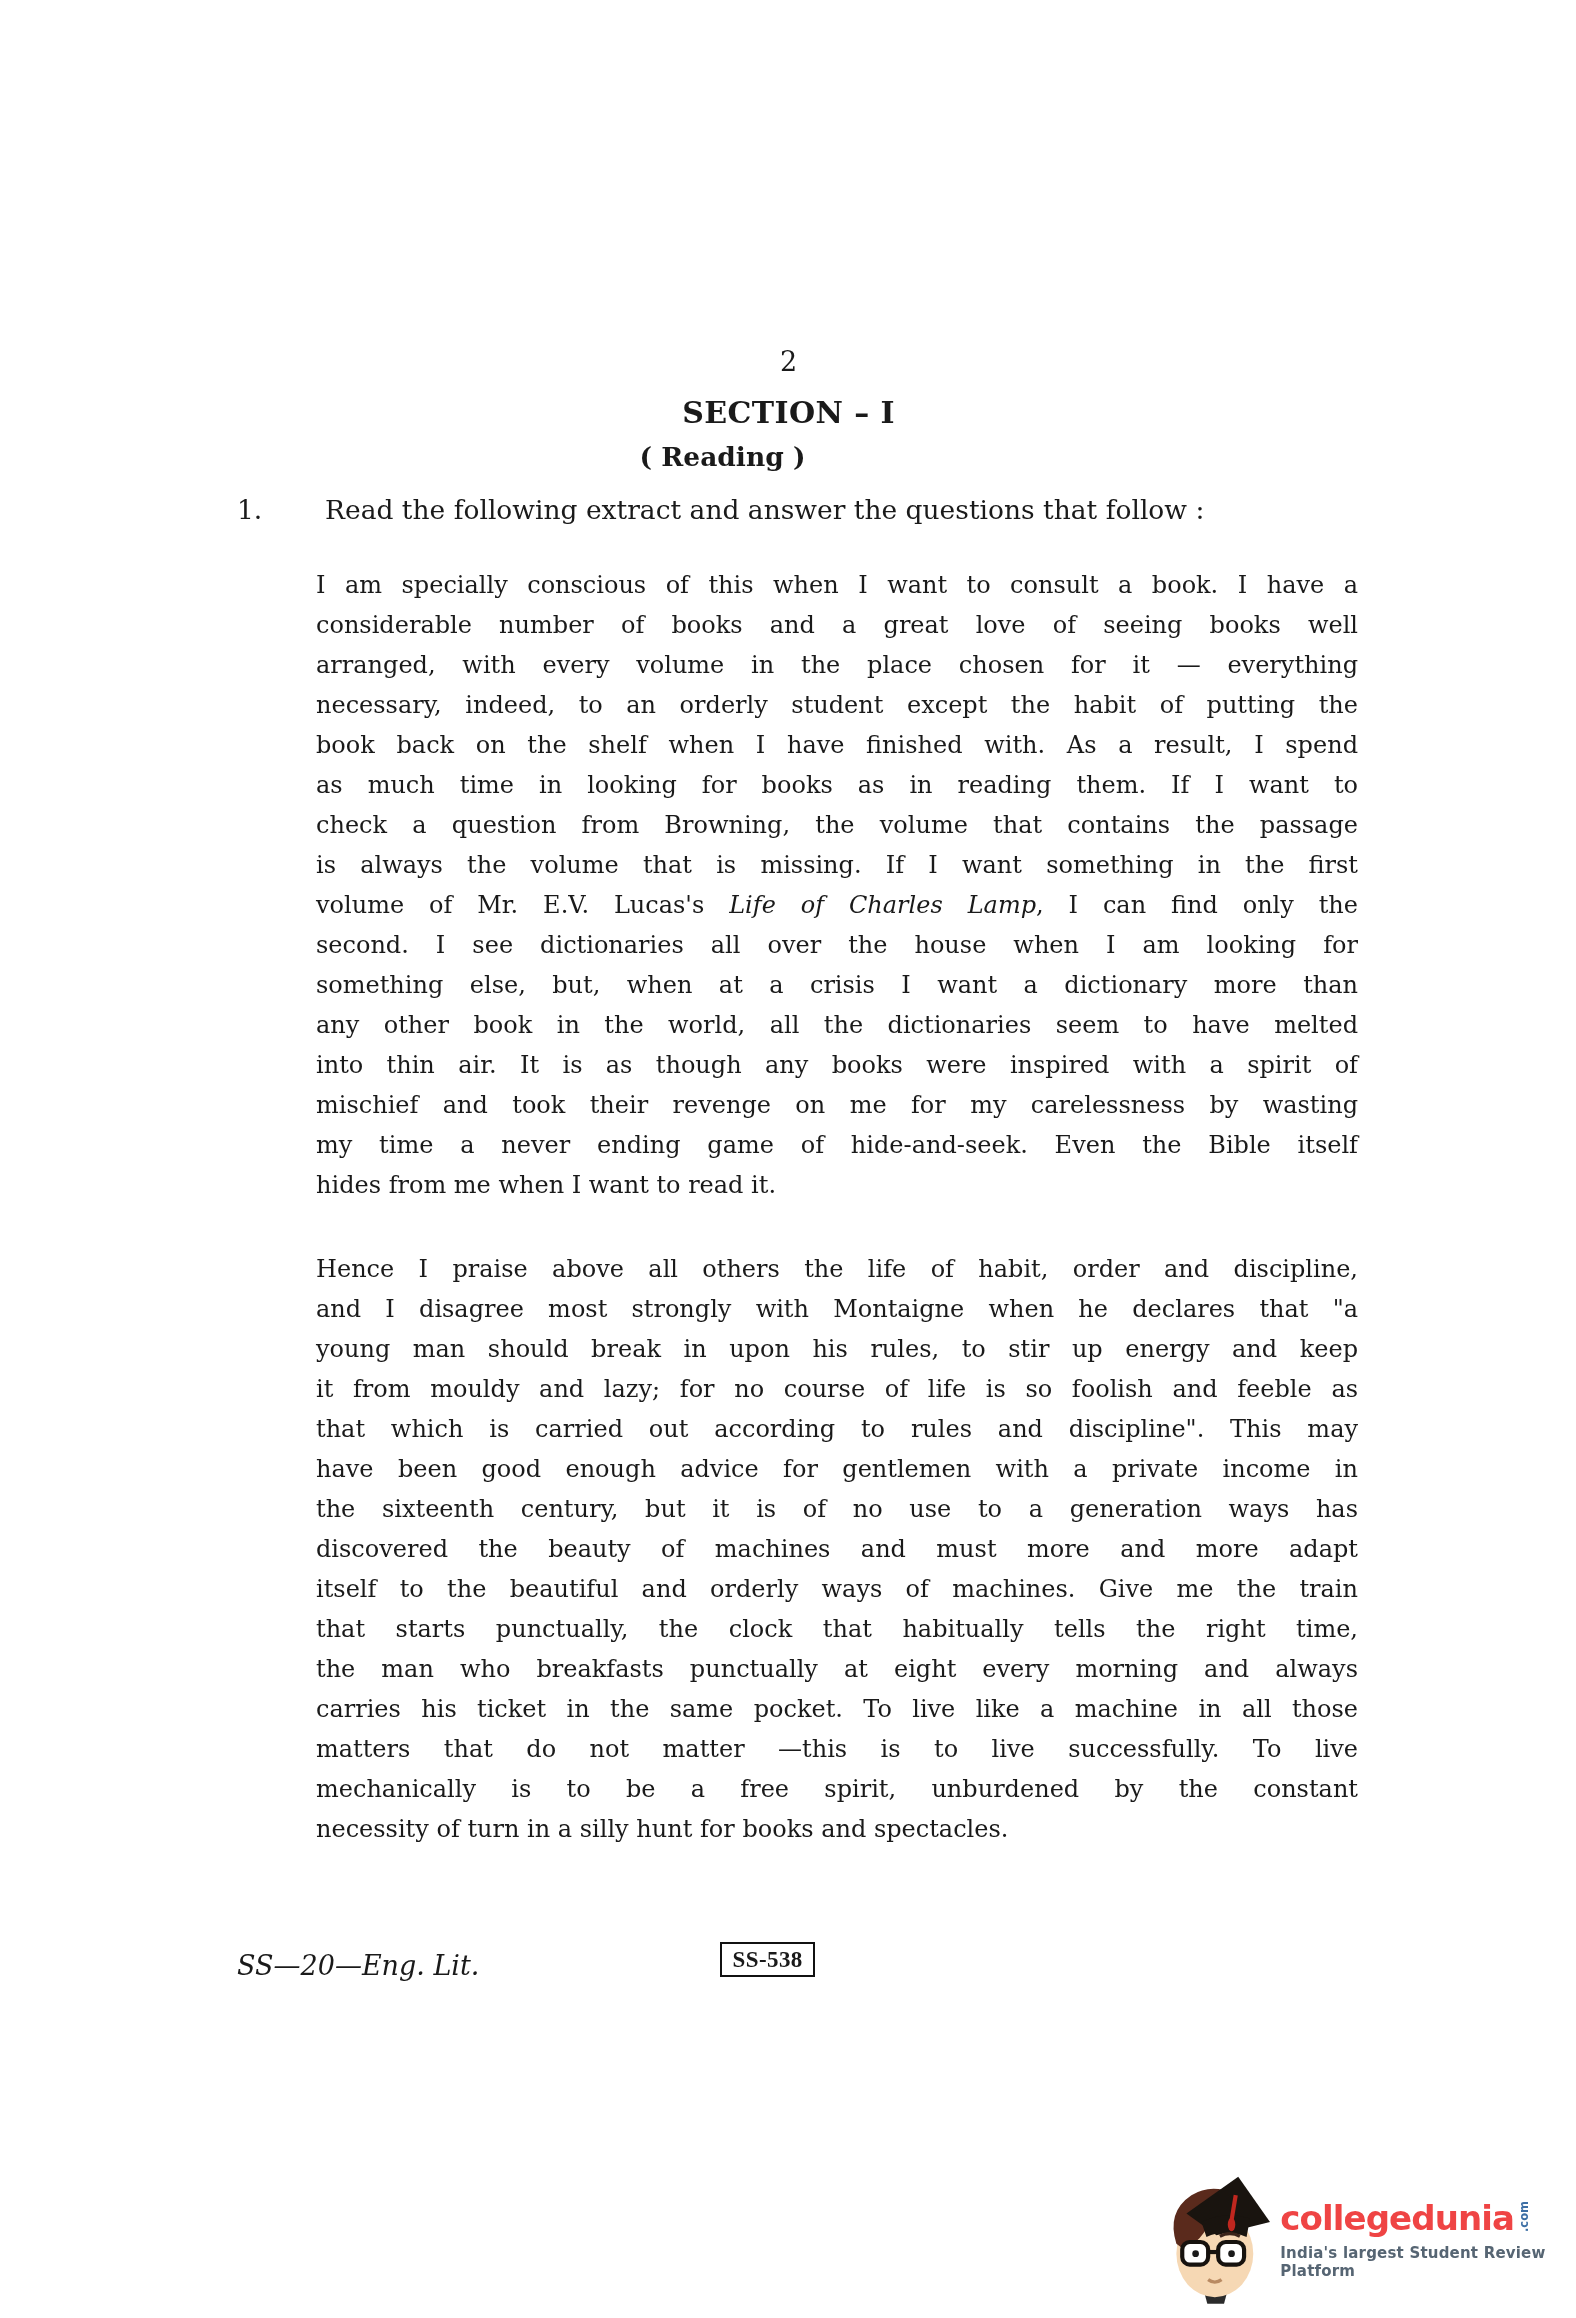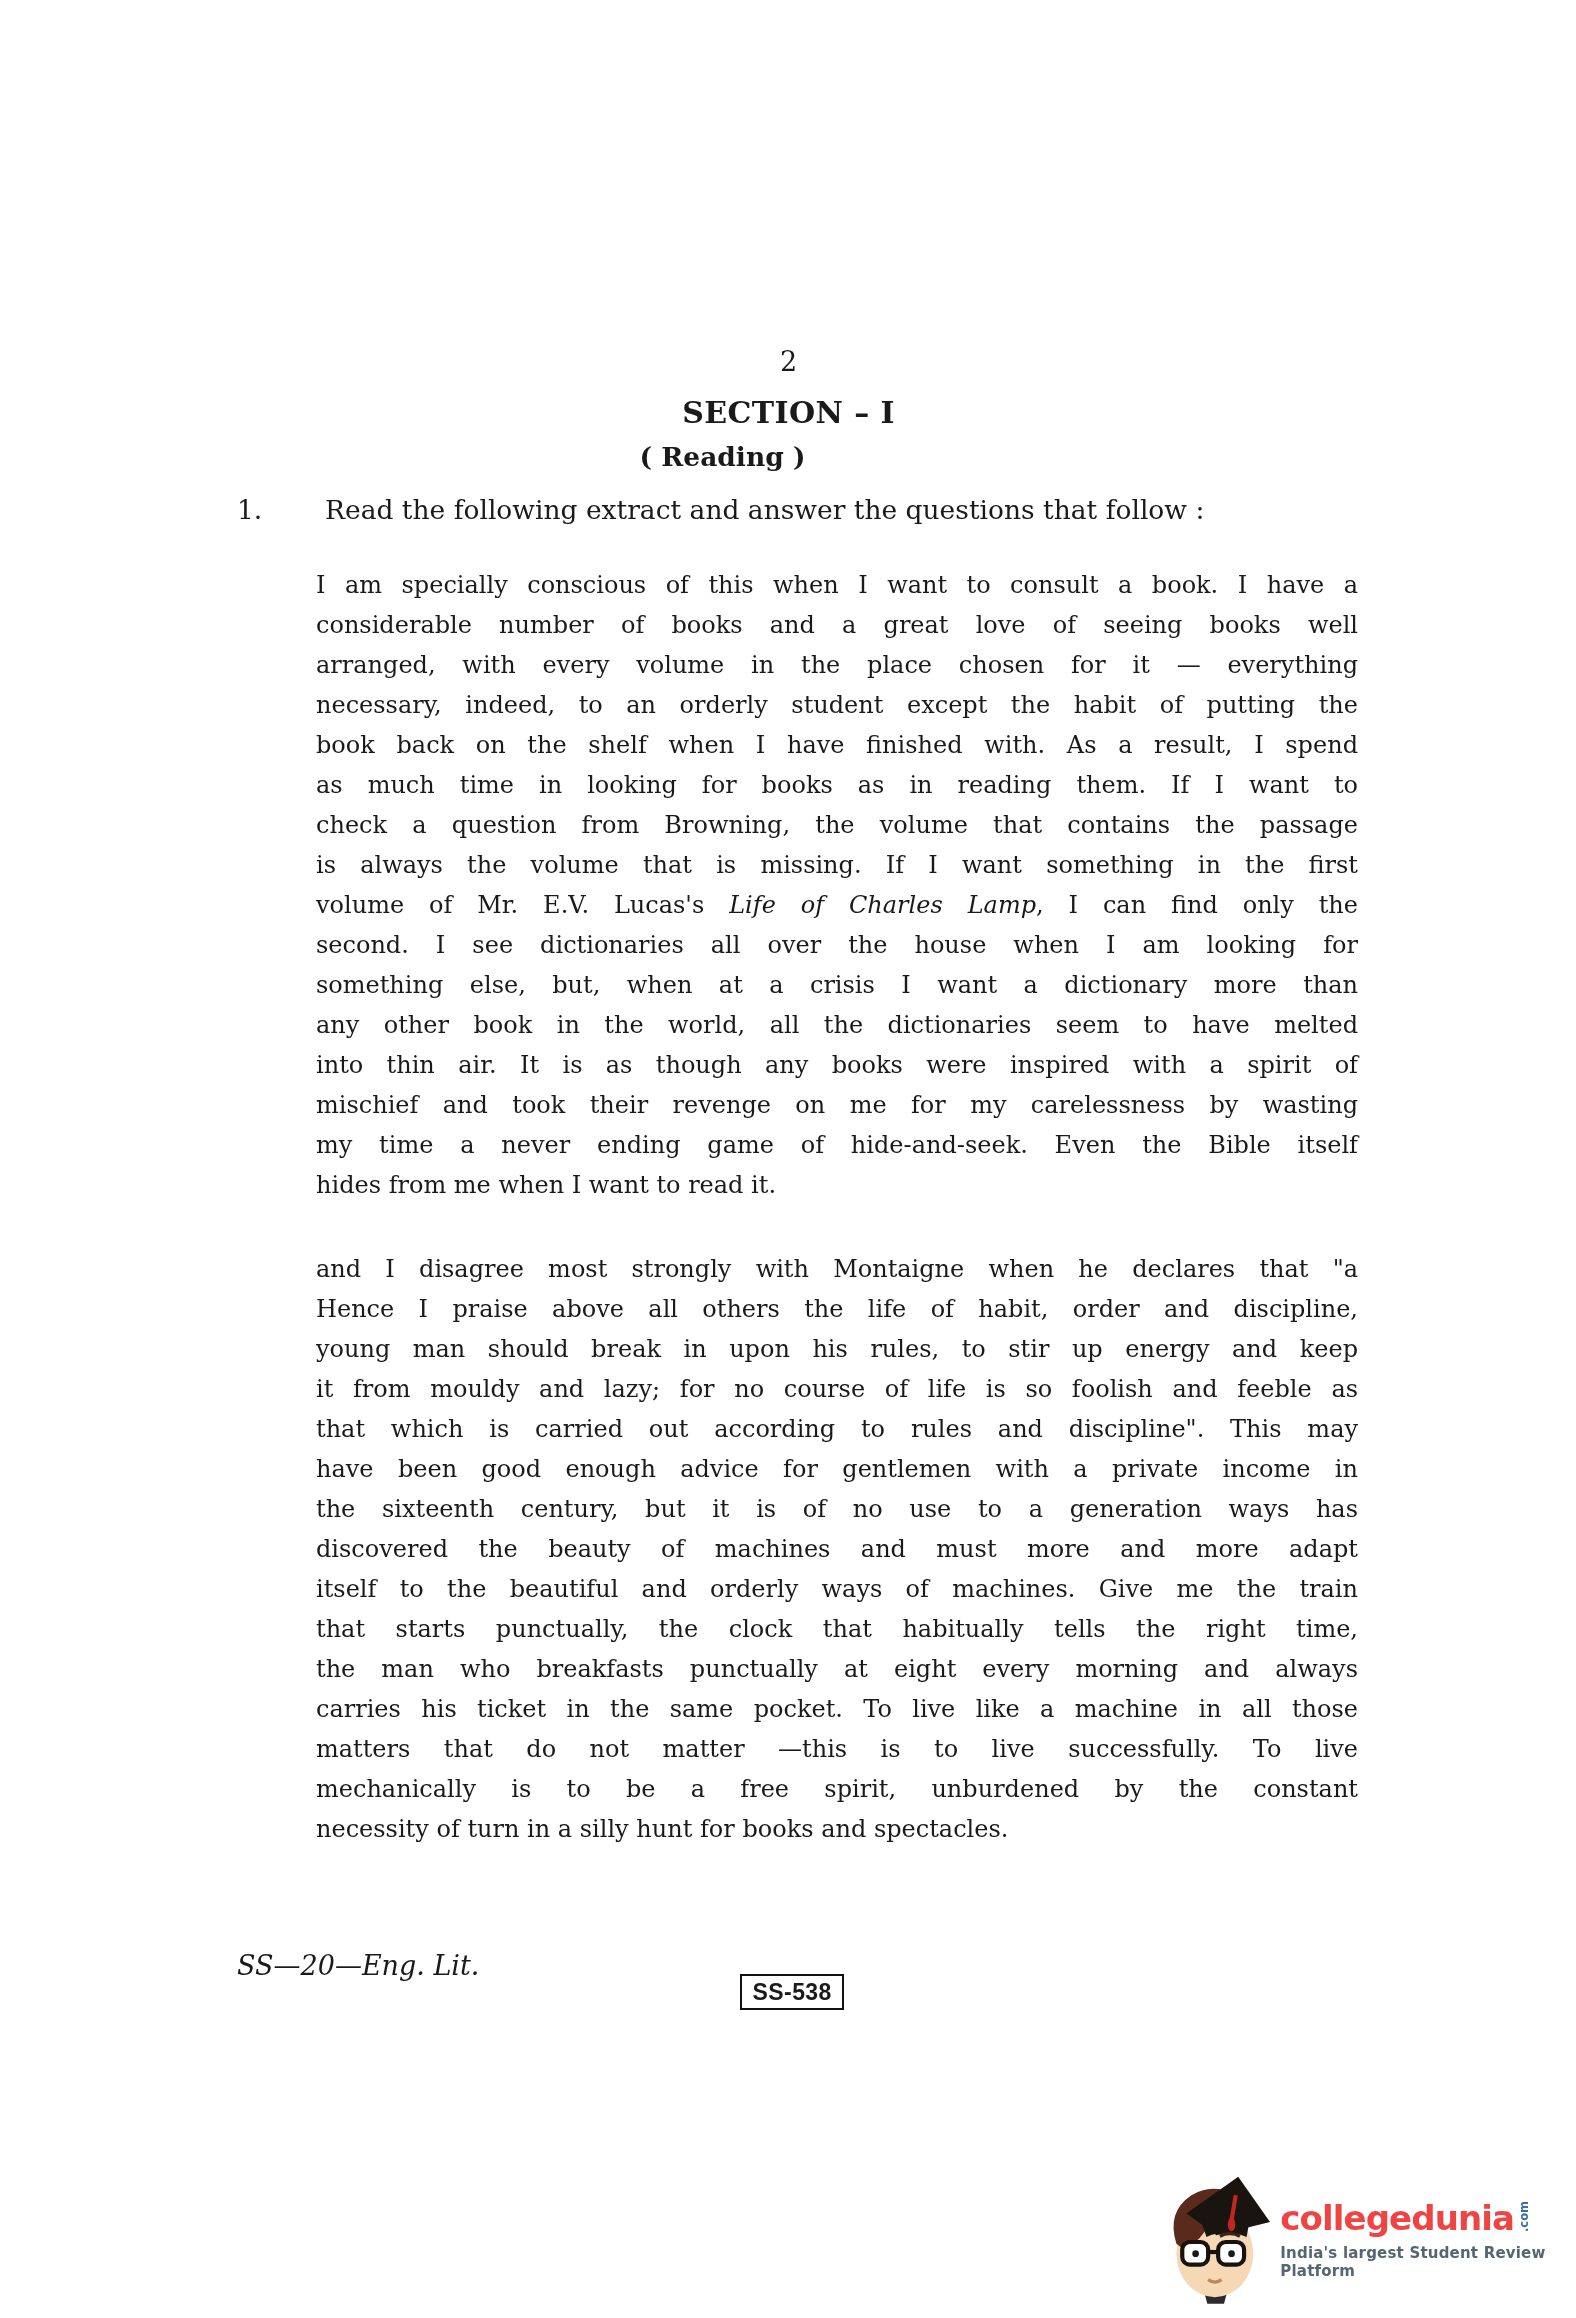--- a/index.html
+++ b/index.html
@@ -56,28 +56,27 @@
   .line.last { text-align-last: left; }
   .italic { font-style: italic; }
   .paper-code {
     position: absolute;
     top: 1950px; left: 237px;
     font-size: 27px;
     font-style: italic;
   }
   .paper-id-box {
     position: absolute;
-    top: 1942px; left: 740px;
+    top: 1942px; left: 720px;
     border: 2.6px solid #111111;
     padding: 2.6px 10.6px;
-    font-family: Liberation Sans, sans-serif;
+    font-family: Liberation Serif, serif;
     font-size: 23px;
     font-weight: bold;
     letter-spacing: 0.4px;
-    margin-top: 32px;
   }
   .branding {
     position: absolute;
     top: 2170px; left: 1158px;
     display: flex;
     align-items: center;
   }
   .mascot { flex: 0 0 auto; }
   .brand-text-col { margin-left: 5.3px; }
   .brand-name-row { display: flex; align-items: flex-start; }
@@ -138,22 +137,22 @@
         <div class="line"><span>volume of Mr. E.V. Lucas's </span><span class="italic">Life of Charles Lamp</span><span>, I can find only the</span></div>
         <div class="line">second. I see dictionaries all over the house when I am looking for</div>
         <div class="line">something else, but, when at a crisis I want a dictionary more than</div>
         <div class="line">any other book in the world, all the dictionaries seem to have melted</div>
         <div class="line">into thin air. It is as though any books were inspired with a spirit of</div>
         <div class="line">mischief and took their revenge on me for my carelessness by wasting</div>
         <div class="line">my time a never ending game of hide-and-seek. Even the Bible itself</div>
         <div class="line last">hides from me when I want to read it.</div>
       </div>
       <div class="para">
+        <div class="line">Hence I praise above all others the life of habit, order and discipline,</div>
         <div class="line">and I disagree most strongly with Montaigne when he declares that "a</div>
-        <div class="line">Hence I praise above all others the life of habit, order and discipline,</div>
         <div class="line">young man should break in upon his rules, to stir up energy and keep</div>
         <div class="line">it from mouldy and lazy; for no course of life is so foolish and feeble as</div>
         <div class="line">that which is carried out according to rules and discipline". This may</div>
         <div class="line">have been good enough advice for gentlemen with a private income in</div>
         <div class="line">the sixteenth century, but it is of no use to a generation ways has</div>
         <div class="line">discovered the beauty of machines and must more and more adapt</div>
         <div class="line">itself to the beautiful and orderly ways of machines. Give me the train</div>
         <div class="line">that starts punctually, the clock that habitually tells the right time,</div>
         <div class="line">the man who breakfasts punctually at eight every morning and always</div>
         <div class="line">carries his ticket in the same pocket. To live like a machine in all those</div>

